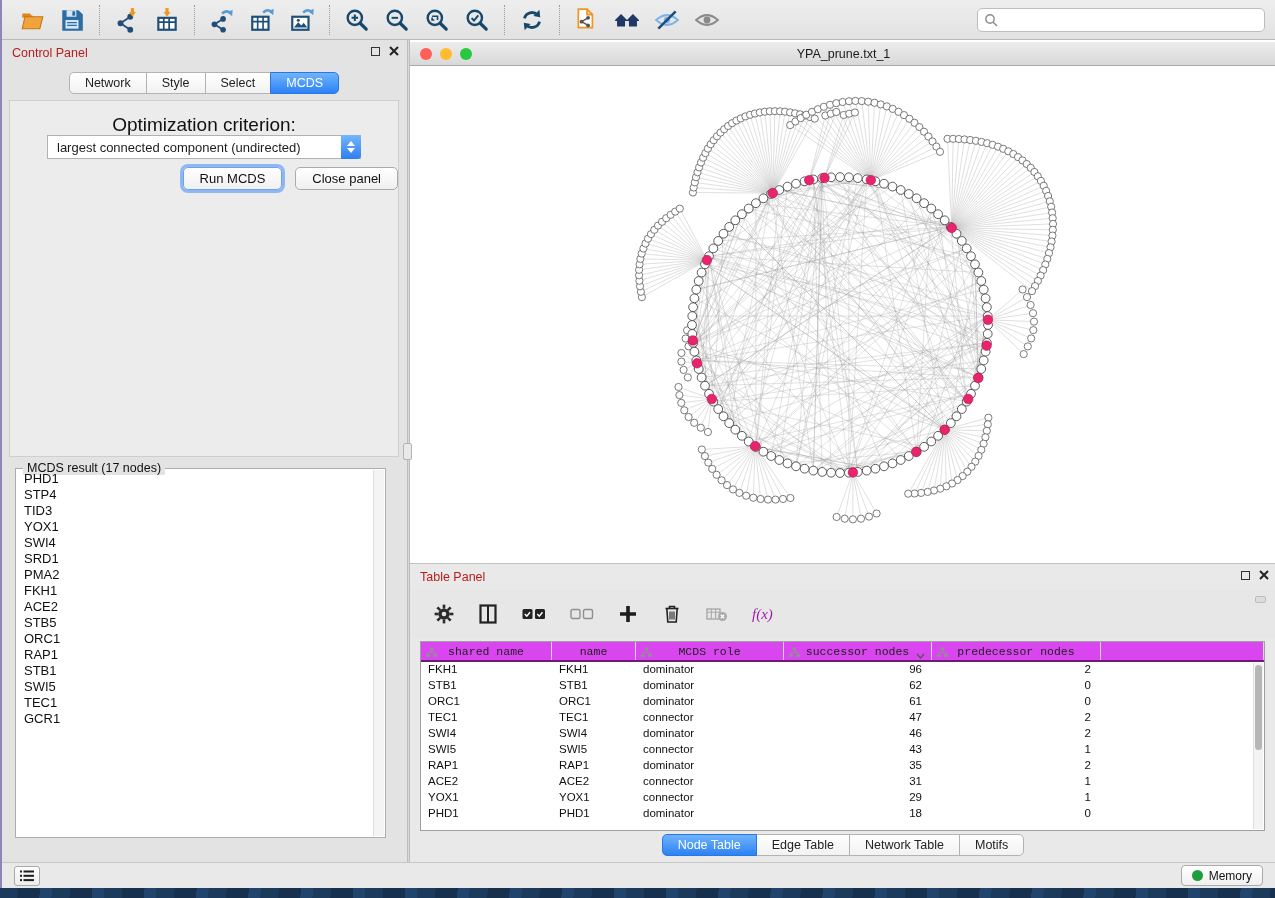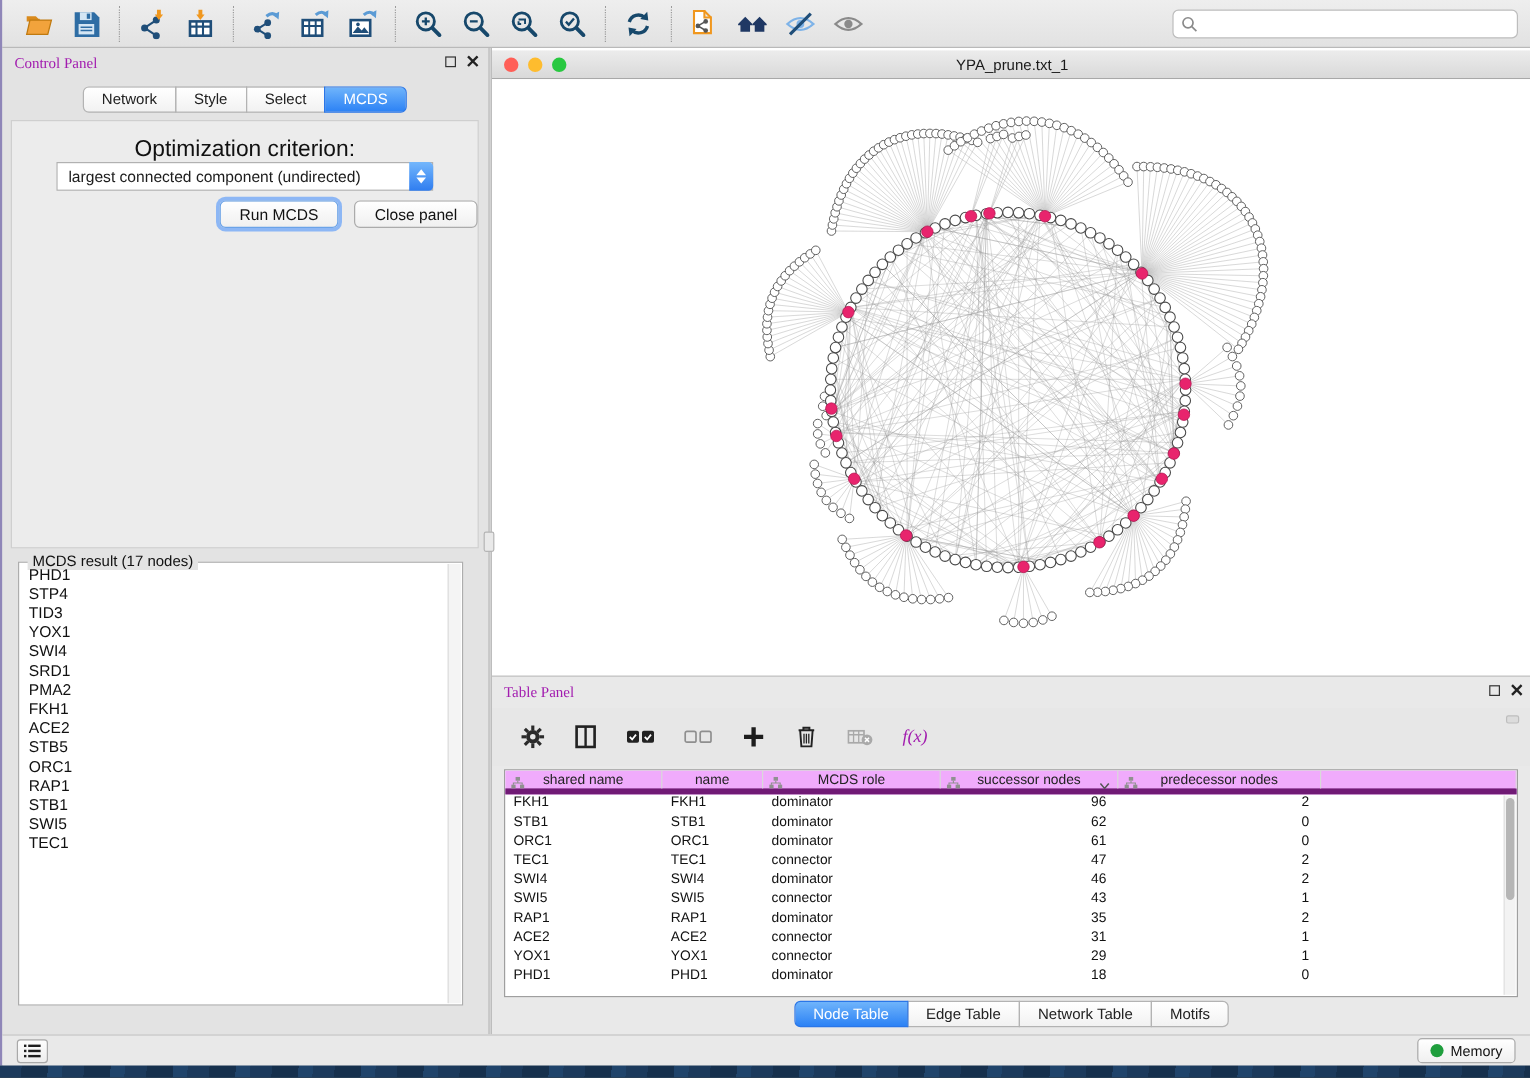--- a/index.html
+++ b/index.html
@@ -15,21 +15,21 @@
   .tbtn{width:40px;height:34px;display:flex;align-items:center;justify-content:center;border-radius:4px;}
   .tbtn svg{width:26px;height:26px;}
   .tsep{width:0;height:30px;border-left:1px dotted #9b9b9b;margin:0 7px;}
   .searchbox{margin-left:auto;width:288px;height:24px;background:#fff;border:1px solid #bdbdbd;border-radius:5px;
              display:flex;align-items:center;padding:0 6px;}
   .searchbox input{border:none;outline:none;flex:1;font-size:12px;background:transparent;margin-left:4px;}
 
   
   .control-panel{position:absolute;left:0;top:40px;width:405px;height:822px;background:#e3e3e3;}
   .panel-head{position:relative;height:26px;display:flex;align-items:center;padding:0 10px;}
-  .panel-title{font-size:12.5px;color:#a21caf;font-family:Liberation Serif, serif;}
+  .panel-title{font-size:12.5px;color:#b91c1c;}
   .win-ctls{position:absolute;right:8px;top:6px;display:flex;gap:9px;align-items:center;}
   .float-box{width:9px;height:9px;border:1.6px solid #333;}
   .seg-bar{display:flex;justify-content:center;margin-top:6px;}
   .seg{border:1px solid #b3b3b3;background:linear-gradient(#ffffff,#f2f2f2);padding:3px 15px;font-size:12.5px;
        margin-left:-1px;color:#222;position:relative;}
   .seg:first-child{border-radius:5px 0 0 5px;}
   .seg:last-child{border-radius:0 5px 5px 0;}
   .seg.active{background:linear-gradient(#6fb4fb,#2c82f5);color:#fff;border-color:#2a76e8;z-index:1;}
   .cp-inner{position:absolute;left:7px;top:60px;width:390px;height:357px;background:#ececec;border:1px solid #cfcfcf;}
   .opt-label{text-align:center;font-size:19px;margin-top:13px;color:#111;}
@@ -70,21 +70,21 @@
   .net-canvas svg .lnode{fill:#fff;stroke:#5a5a5a;stroke-width:.8;}
   .net-canvas svg .hub{stroke-width:.6;}
 
   
   .table-panel{position:absolute;left:0;top:523px;width:867px;height:299px;background:#e9e9e9;border-top:1px solid #c2c2c2;}
   .tp-toolbar{position:absolute;left:0;top:26px;width:100%;height:48px;display:flex;align-items:center;gap:24px;padding-left:24px;
               background:#e7e7e7;}
   .tp-toolbar .ticon{display:flex;align-items:center;justify-content:center;}
   .fx{font-family:Liberation Serif, serif;font-style:italic;color:#a21caf;font-size:15px;}
   .tablebox{position:absolute;left:10px;top:77px;width:845px;height:190px;background:#fff;border:1px solid #9f9f9f;overflow:hidden;}
-  .thead{display:flex;height:20px;background:#f0abfc;border-bottom:5px solid #701a75;}
+  .thead{display:flex;height:20px;background:#d946ef;border-bottom:2px solid #701a75;font-family:Liberation Mono, monospace;}
   .th{position:relative;border-right:1px solid #d9d9d9;font-size:11.5px;color:#222;display:flex;align-items:center;justify-content:center;}
   .th .hicon{position:absolute;left:5px;top:5px;}
   .th .sort{position:absolute;right:6px;top:7px;}
   .trow{display:flex;height:16px;}
   .td{font-size:11.5px;color:#111;padding:1px 0 0 0;white-space:nowrap;overflow:hidden;}
   .td.l{padding-left:7px;text-align:left;}
   .td.r{padding-right:10px;text-align:right;}
   .tb-scroll{position:absolute;right:1px;top:21px;width:10px;bottom:1px;background:#f3f3f3;border-left:1px solid #e0e0e0;}
   .tb-thumb{position:absolute;left:1px;right:1px;top:2px;height:85px;border-radius:5px;background:#b6b6b6;}
   .tp-tabs{position:absolute;left:0;top:270px;width:100%;display:flex;justify-content:center;}
@@ -295,20 +295,21 @@
             <div class="mcds-item">SRD1</div>
             <div class="mcds-item">PMA2</div>
             <div class="mcds-item">FKH1</div>
             <div class="mcds-item">ACE2</div>
             <div class="mcds-item">STB5</div>
             <div class="mcds-item">ORC1</div>
             <div class="mcds-item">RAP1</div>
             <div class="mcds-item">STB1</div>
             <div class="mcds-item">SWI5</div>
             <div class="mcds-item">TEC1</div>
+            <div class="mcds-item">GCR1</div>
           </div>
         <div class="list-scroll"></div>
       </div>
     </div>
 
     <div class="vsplit"></div>
     <div class="vhandle"></div>
 
     <div class="right-area">
 

